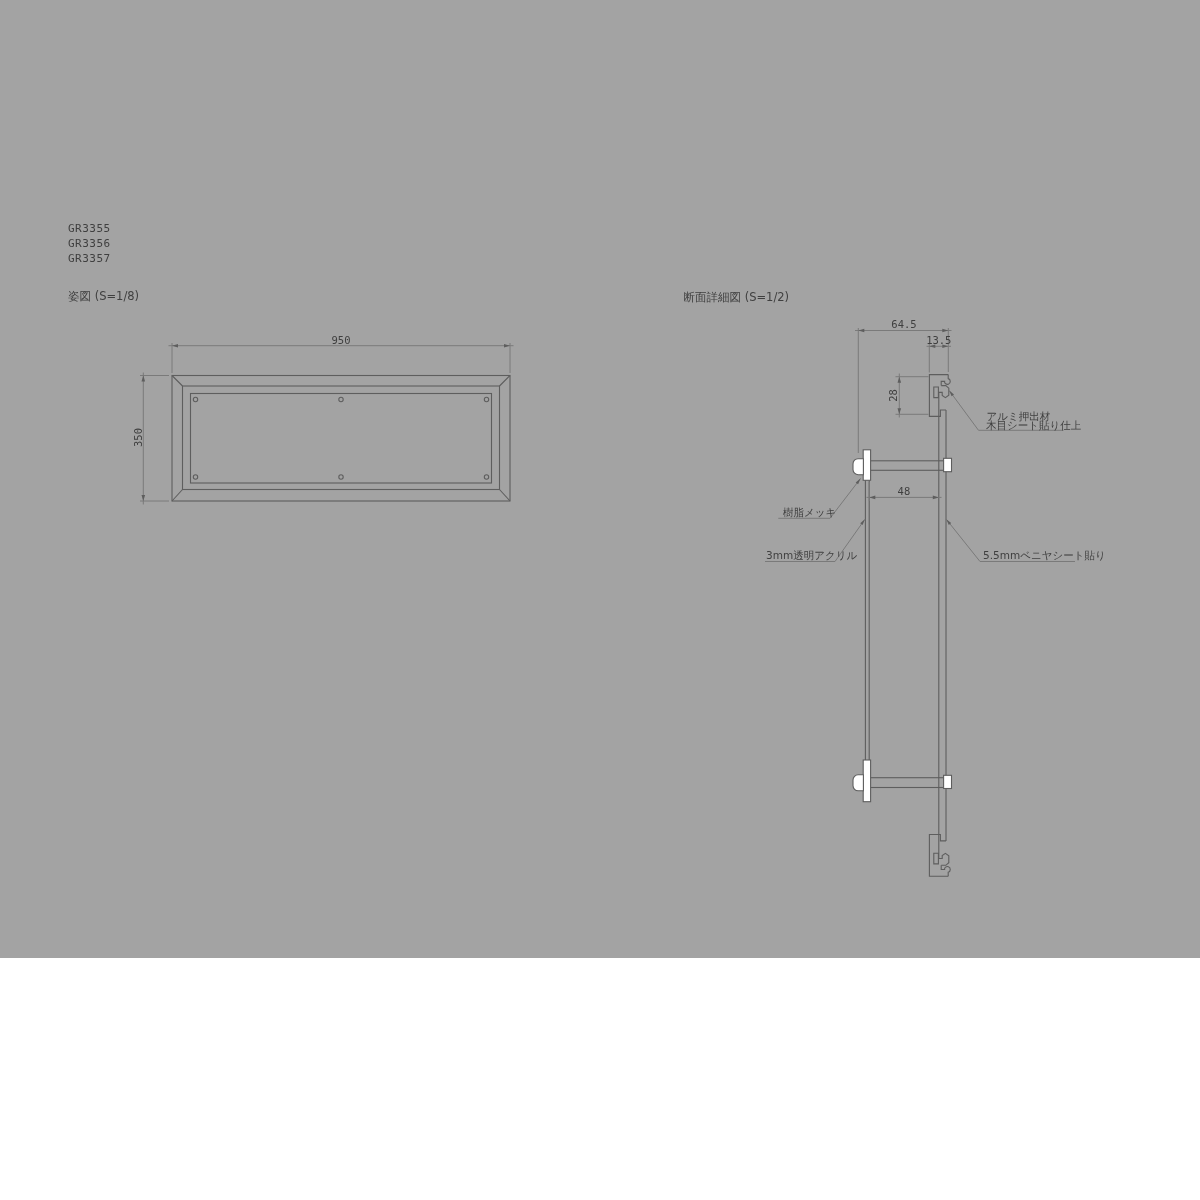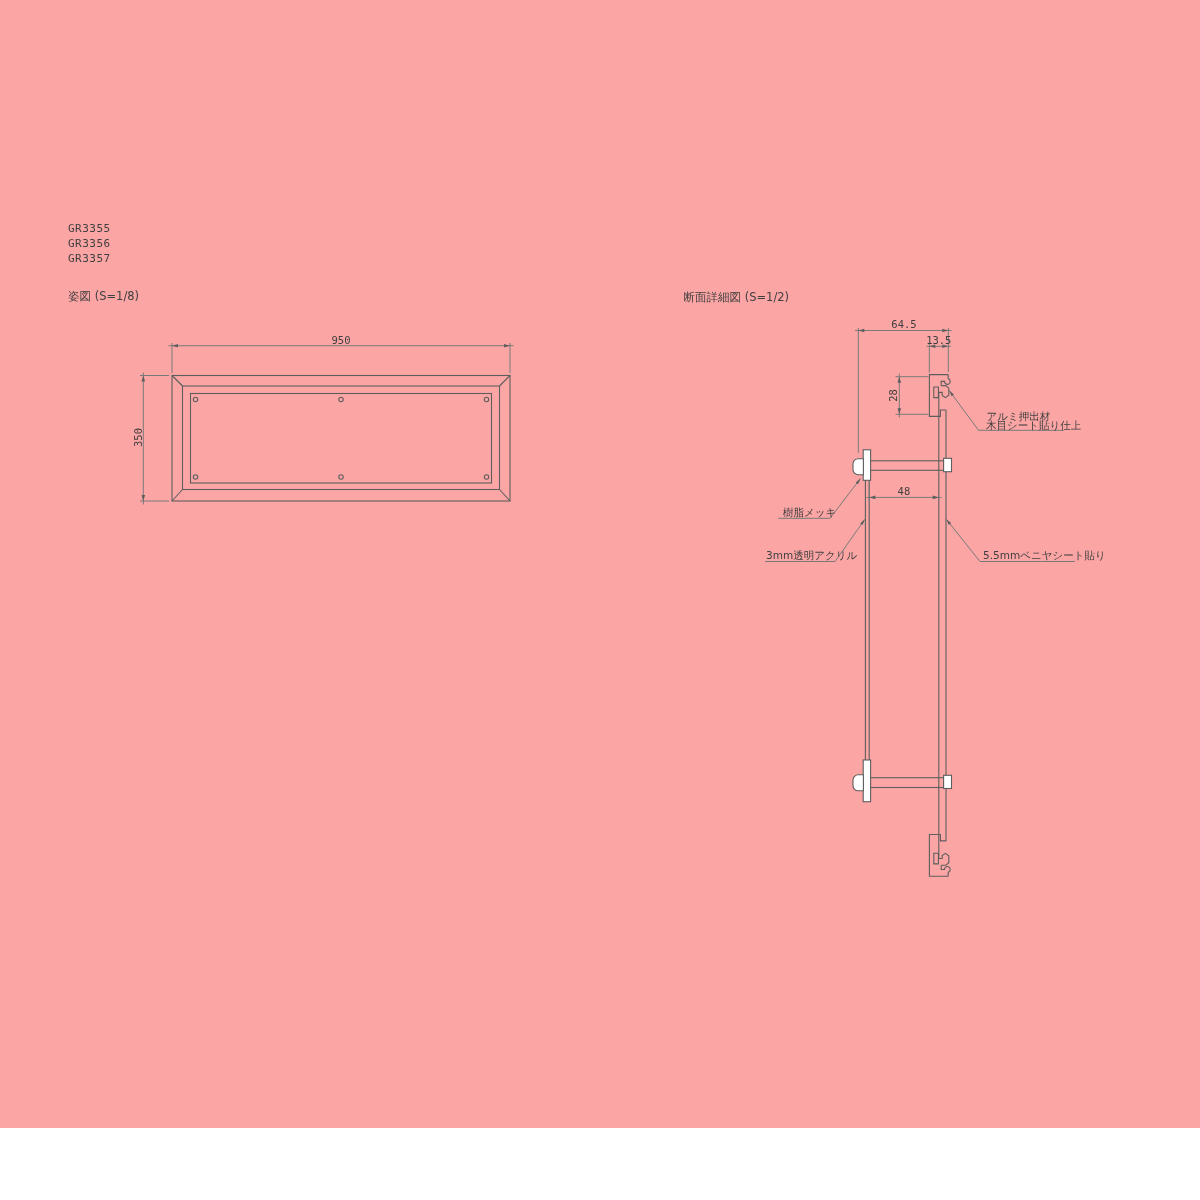--- a/index.html
+++ b/index.html
@@ -1,16 +1,16 @@
 <!DOCTYPE html>
 <html><head>
 <meta charset="utf-8">
 <style>
   html,body{margin:0;padding:0;background:#ffffff;}
-  .sheet{position:relative;width:1200px;height:1128px;background:#fca5a5;overflow:hidden;}
+  .sheet{position:relative;width:1200px;height:958px;background:#a3a3a3;overflow:hidden;}
   svg{position:absolute;left:0;top:0;}
   
   .geo{stroke:#5e5e5e;stroke-width:1.1;fill:none;}
   .thin{stroke:#7a7a7a;stroke-width:1;fill:none;}
   .whitefill{fill:#ffffff;stroke:#5e5e5e;stroke-width:1.1;}
   .arrow{fill:#5e5e5e;stroke:none;}
   
   text{fill:#3f3f3f;}
   .t-code{font:11px "DejaVu Sans Mono","Liberation Mono",monospace;letter-spacing:.5px;}
   .t-title{font:11.5px "DejaVu Sans","Liberation Sans",sans-serif;}

